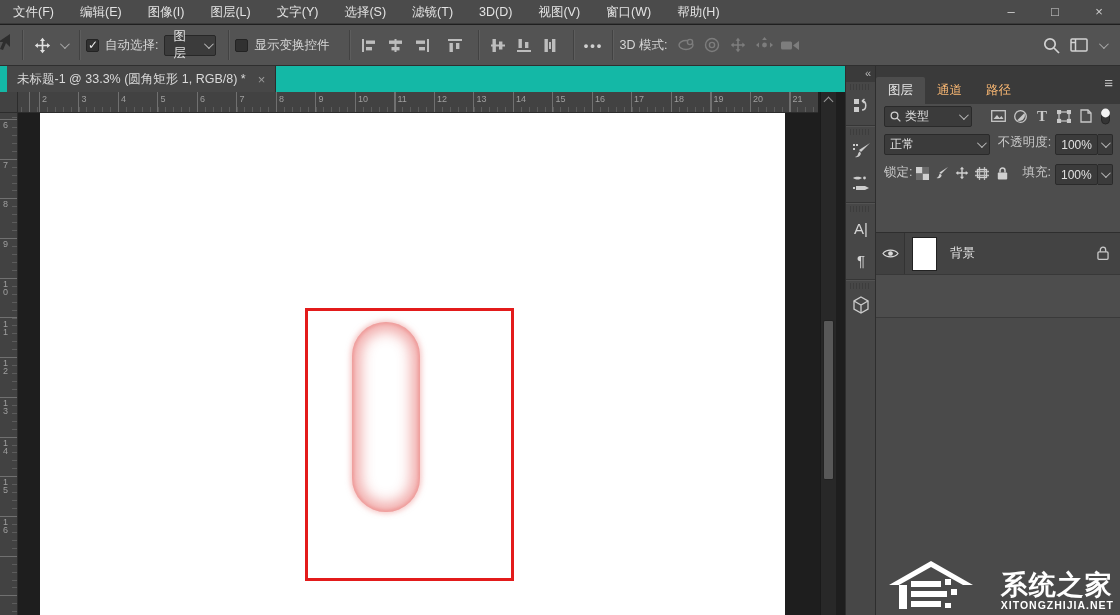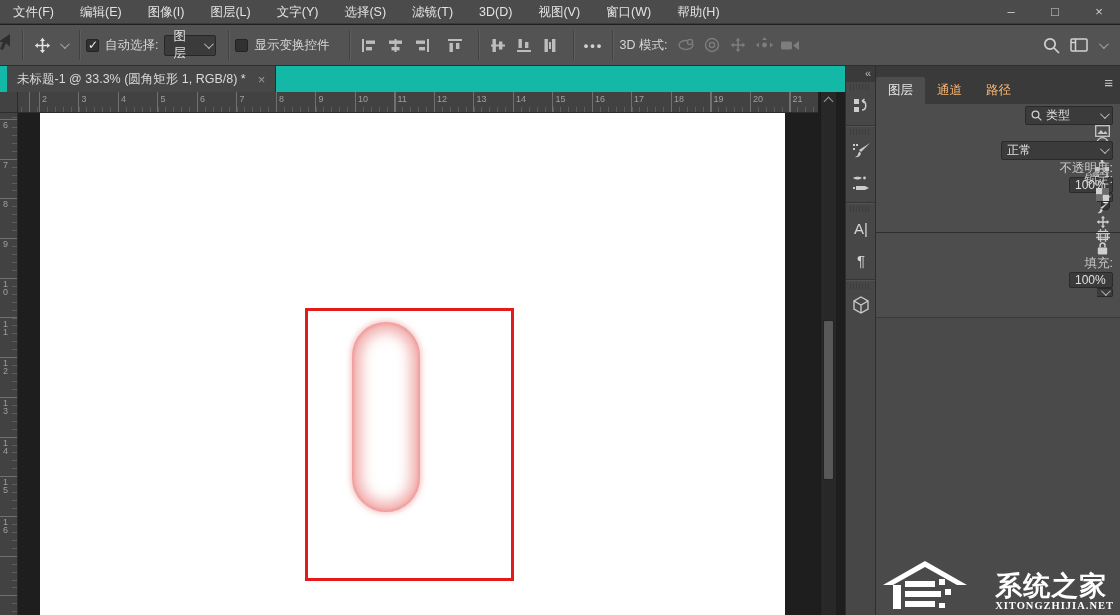--- a/index.html
+++ b/index.html
@@ -77,21 +77,21 @@
   .strip-btn { width:30px; height:32px; display:flex; align-items:center; justify-content:center; color:#cccccc; }
   .strip-sep { height:1px; background:#363636; box-shadow:0 1px 0 #535353; margin:3px 0; }
   .grip { height:6px; background:repeating-linear-gradient(90deg,#3d3d3d 0 1px,transparent 1px 3px); margin:2px 4px 0 4px; }
   
   .panels { position:absolute; left:875px; top:66px; width:245px; height:549px; background:#474747; border-left:1px solid #2e2e2e; }
   .panel-tabs { position:absolute; left:0; top:0; width:245px; height:38px; background:#3a3a3a; display:flex; align-items:flex-end; }
   .ptab { height:27px; line-height:27px; padding:0 12px; font-size:12.5px; color:#fdba74; }
   .ptab.active { background:#4d4d4d; color:#e6e6e6; border-radius:2px 2px 0 0; }
   .panel-menu { position:absolute; right:8px; top:8px; color:#c2c2c2; font-size:15px; letter-spacing:0; }
   .panel-body { position:absolute; left:0; top:38px; width:245px; height:511px; background:#4d4d4d; }
-  .prow { position:relative; display:flex; align-items:flex-end; padding:7px 8px;flex-direction:column; }
+  .prow { position:relative; display:flex; align-items:flex-start; padding:0 8px; }
   .well { background:#3b3b3b; border:1px solid #2a2a2a; border-radius:2px; height:21px; display:flex; align-items:center;
     color:#e0e0e0; font-size:12px; padding:0 5px; }
   .chevbox { width:16px; height:21px; background:#3b3b3b; border:1px solid #2a2a2a; border-left:none; border-radius:0 2px 2px 0;
     display:flex; align-items:center; justify-content:center; }
   .chevbox .chev { margin:0; transform:rotate(45deg) translateY(-2px); }
   .plabel { color:#c9c9c9; font-size:12.5px; white-space:nowrap; }
   .ficon { color:#c8c8c8; display:flex; align-items:center; justify-content:center; width:22px; height:20px; }
   .lockicon { color:#d0d0d0; display:flex; align-items:center; justify-content:center; width:21px; height:18px; }
   
   .layers-list { position:absolute; left:0; top:128px; width:245px; border-top:1px solid #2e2e2e; }
@@ -108,21 +108,21 @@
   .bk-tr { right:0; top:-1px; border-right-width:1.5px; border-top-width:1.5px; }
   .bk-bl { left:0; bottom:-1px; border-left-width:1.5px; border-bottom-width:1.5px; }
   .bk-br { right:0; bottom:-1px; border-right-width:1.5px; border-bottom-width:1.5px; }
   .layer-name { color:#e3e3e3; font-size:12.5px; }
   .layer-lock { position:absolute; right:12px; top:13px; color:#c9c9c9; }
   .panel-rest { position:absolute; left:0; top:213px; width:245px; height:298px; background:#4a4a4a; border-top:1px solid #3a3a3a; }
   
   .watermark { position:absolute; right:6px; bottom:4px; display:flex; align-items:flex-end; gap:24px; color:#fff; }
   .wm-text { text-align:left; }
   .wm-title { font-size:27px; font-weight:bold; color:#fff; line-height:28px; letter-spacing:1px; }
-  .wm-domain { font-size:10.5px; color:#fff; letter-spacing:1px; font-weight:bold;font-family:Liberation Serif, serif; }
+  .wm-domain { font-size:10.5px; color:#fff; letter-spacing:1px; font-weight:bold; }
   svg { display:block; }
 </style>
 </head>
 <body>
 <div id="app">
 
   <div class="menubar">
     <div style="display:flex">
         <span class="menu-item">文件(F)</span>
         <span class="menu-item">编辑(E)</span>
@@ -486,20 +486,40 @@
         <span class="plabel" style="margin-left:10px">填充:</span>
         <div class="well" style="width:44px;margin-left:4px">
           <span>100%</span>
         </div>
         <div class="chevbox">
             <span class="chev"></span>
           </div>
       </div>
 
       <div class="layers-list">
+        <div class="layer-row">
+          <div class="eye-cell">
+            <svg width="17" height="11" viewBox="0 0 18 11">
+              <path d="M1 5.5 C4.5 0.8 13.5 0.8 17 5.5 C13.5 10.2 4.5 10.2 1 5.5Z" fill="none" stroke="#d8d8d8" stroke-width="1.2"></path>
+              <circle cx="9" cy="5.5" r="2.5" fill="#d8d8d8"></circle>
+              </svg>
+          </div>
+          <div class="row-content">
+            <div class="thumb-wrap">
+                <div class="thumb"></div>
+              </div>
+            <span class="layer-name">背景</span>
+            <span class="layer-lock">
+              <svg width="12" height="14" viewBox="0 0 11 13">
+                  <rect x="0.8" y="5.4" width="9.4" height="7" rx="1" fill="none" stroke="#c9c9c9" stroke-width="1.2"></rect>
+                  <path d="M3 5.4 V3.6 a2.5 2.5 0 0 1 5 0 V5.4" fill="none" stroke="#c9c9c9" stroke-width="1.2"></path>
+                </svg>
+            </span>
+          </div>
+        </div>
       </div>
       <div class="panel-rest"></div>
     </div>
 
     <div class="watermark">
       <svg width="92" height="52" viewBox="0 0 92 52">
         <path d="M4 26 L46 2 L88 26 L78 26 L46 8 L14 26 Z" fill="#fff"></path>
         <rect x="14" y="26" width="8" height="24" fill="#fff"></rect>
         <rect x="26" y="22" width="30" height="6" fill="#fff"></rect>
         <rect x="26" y="32" width="36" height="6" fill="#fff"></rect>

